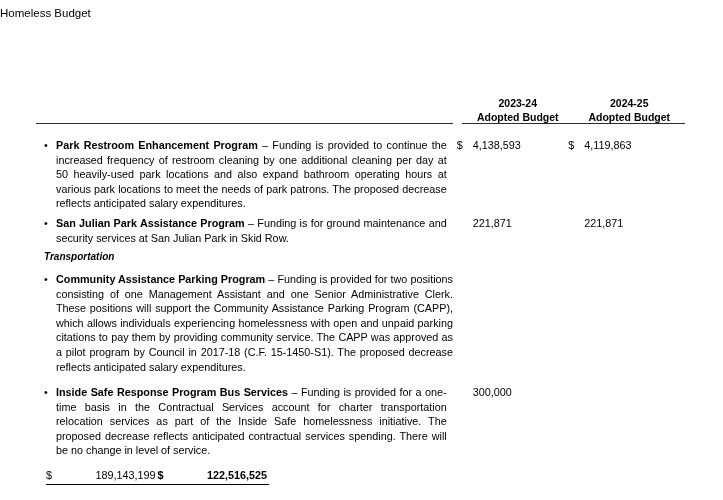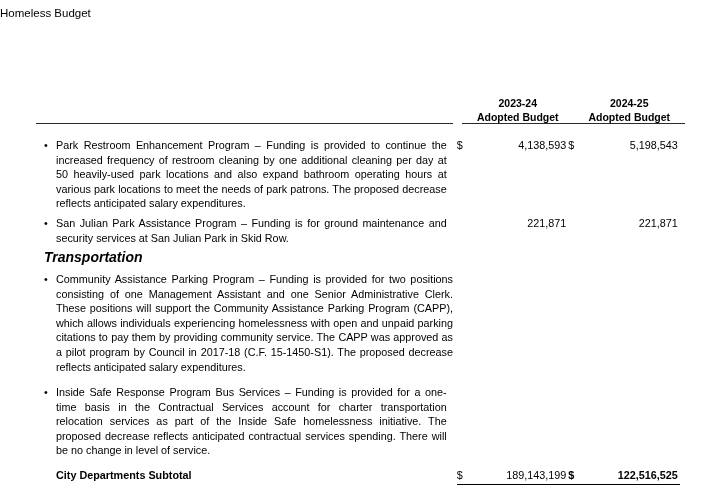--- a/index.html
+++ b/index.html
@@ -71,49 +71,49 @@
     text-align: justify;
     text-justify: inter-word;
   }
   .bullet {
     position: absolute;
     left: 8px;
     top: 0;
     font-size: 10.8px;
     line-height: 14.6px;
   }
-  .prog-name { font-weight: normal; }
+  .prog-name { font-weight: bold; }
 
   .row-nums {
     width: 232px;
     display: flex;
     margin-left: 10px;
   }
   .numcell {
     width: 111.5px;
     display: flex;
     font-size: 10.8px;
     line-height: 14.6px;
   }
   .numcell .cur {
     width: 16px;
     text-align: left;
     flex: none;
   }
   .numcell .val {
     flex: 1;
-    text-align: right;
+    text-align: left;
     padding-right: 2px;
   }
 
   
   .section-head {
     position: absolute;
     left: 44px;
-    font-size: 14px;
+    font-size: 10px;
     font-weight: bold;
     font-style: italic;
     line-height: 14.6px;
   }
 
   
   .subtotal {
     position: absolute;
     left: 36px;
     top: 468px;
@@ -178,21 +178,21 @@
     <span class="bullet">•</span>
     <span class="prog-name">Park Restroom Enhancement Program</span><span> – </span><span>Funding is provided to continue the increased frequency of restroom cleaning by one additional cleaning per day at 50 heavily-used park locations and also expand bathroom operating hours at various park locations to meet the needs of park patrons. The proposed decrease reflects anticipated salary expenditures.</span>
   </div>
   <div class="row-nums">
     <div class="numcell">
       <span class="cur">$</span>
       <span class="val">4,138,593</span>
     </div>
     <div class="numcell">
       <span class="cur">$</span>
-      <span class="val">5,198,543</span>
+      <span class="val">4,119,863</span>
     </div>
   </div>
 </div>
 
 <div class="row" style="top:216px">
   <div class="row-text">
     <span class="bullet">•</span>
     <span class="prog-name">San Julian Park Assistance Program</span><span> – </span><span>Funding is for ground maintenance and security services at San Julian Park in Skid Row.</span>
   </div>
   <div class="row-nums">
@@ -215,25 +215,28 @@
     <span class="prog-name">Community Assistance Parking Program</span><span> – </span><span>Funding is provided for two positions consisting of one Management Assistant and one Senior Administrative Clerk. These positions will support the Community Assistance Parking Program (CAPP), which allows individuals experiencing homelessness with open and unpaid parking citations to pay them by providing community service. The CAPP was approved as a pilot program by Council in 2017-18 (C.F. 15-1450-S1). The proposed decrease reflects anticipated salary expenditures.</span>
   </div>
 </div>
 
 <div class="row" style="top:385px">
   <div class="row-text">
     <span class="bullet">•</span>
     <span class="prog-name">Inside Safe Response Program Bus Services</span><span> – </span><span>Funding is provided for a one-time basis in the Contractual Services account for charter transportation relocation services as part of the Inside Safe homelessness initiative. The proposed decrease reflects anticipated contractual services spending.  There will be no change in level of service.</span>
   </div>
   <div class="row-nums">
+    <div class="numcell">
+      <span class="cur"></span>
+      <span class="val">300,000</span>
+    </div>
   </div>
 </div>
 
 <div class="subtotal">
-  <div class="subtotal-label">City Departments Subtotal</div>
   <div class="subtotal-nums">
     <div class="subtotal-cell">
       <span class="cur">$</span>
       <span class="val">189,143,199</span>
     </div>
     <div class="subtotal-cell bold">
       <span class="cur">$</span>
       <span class="val">122,516,525</span>
     </div>
   </div>

